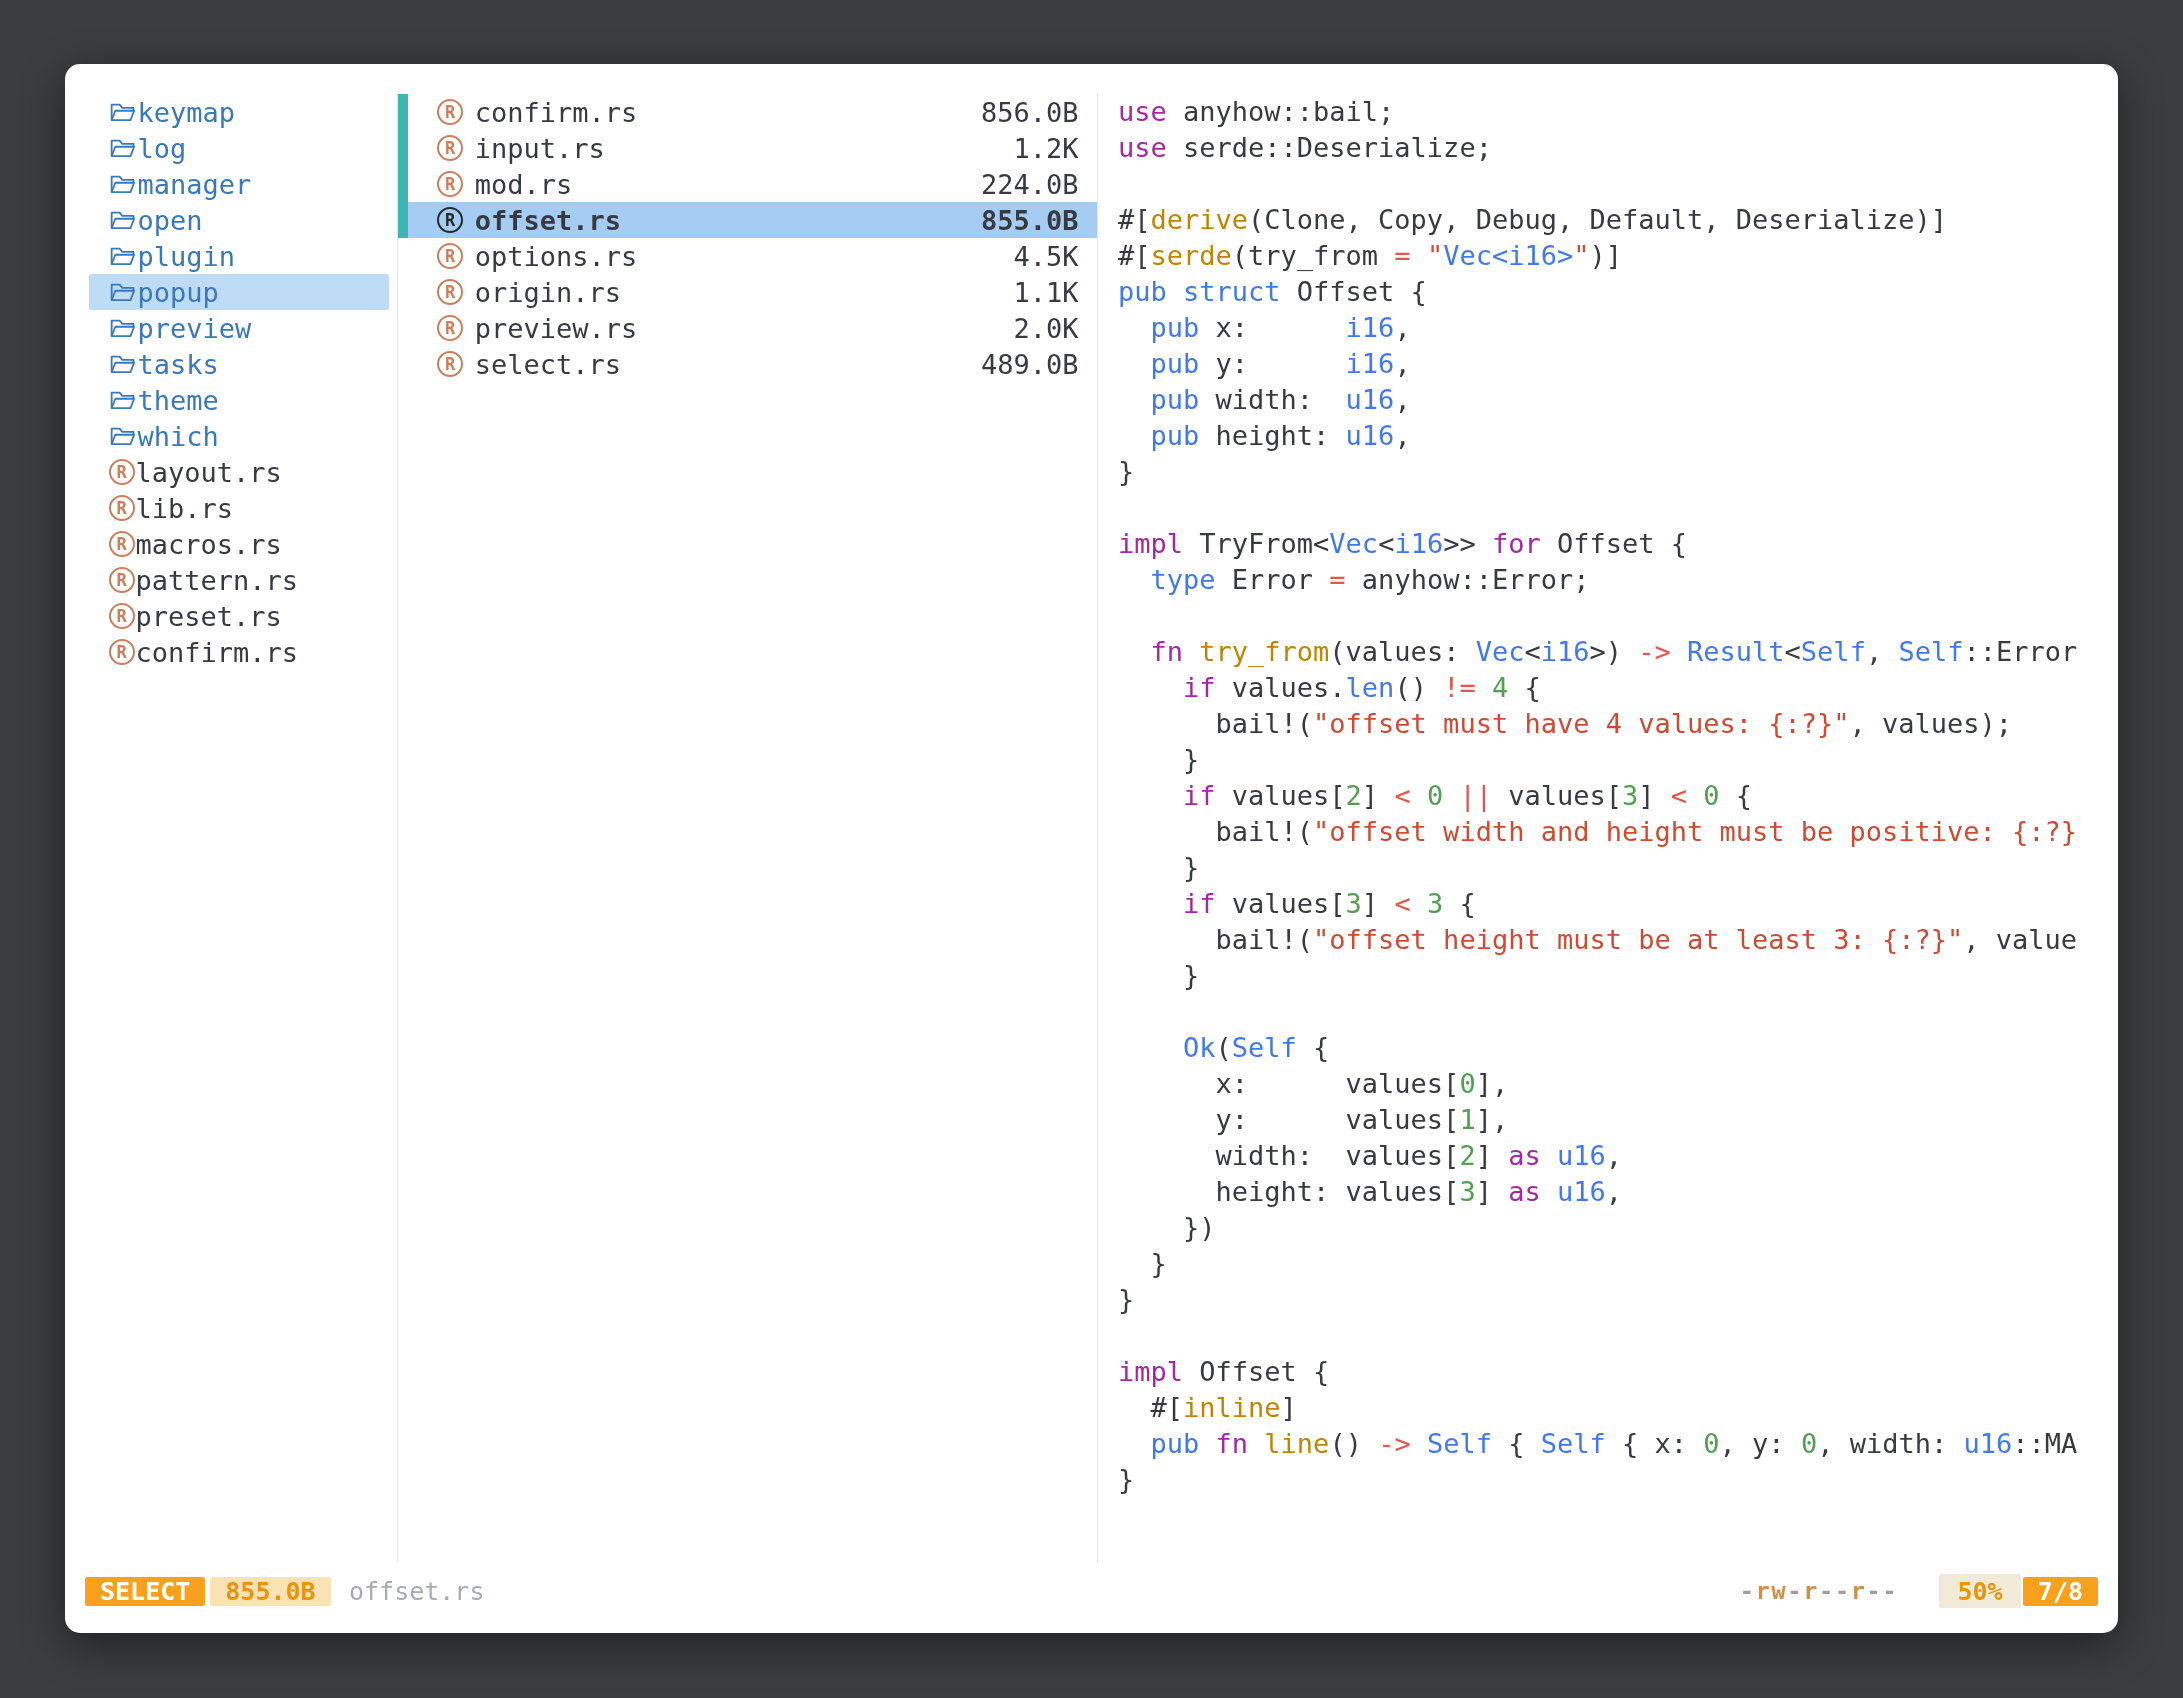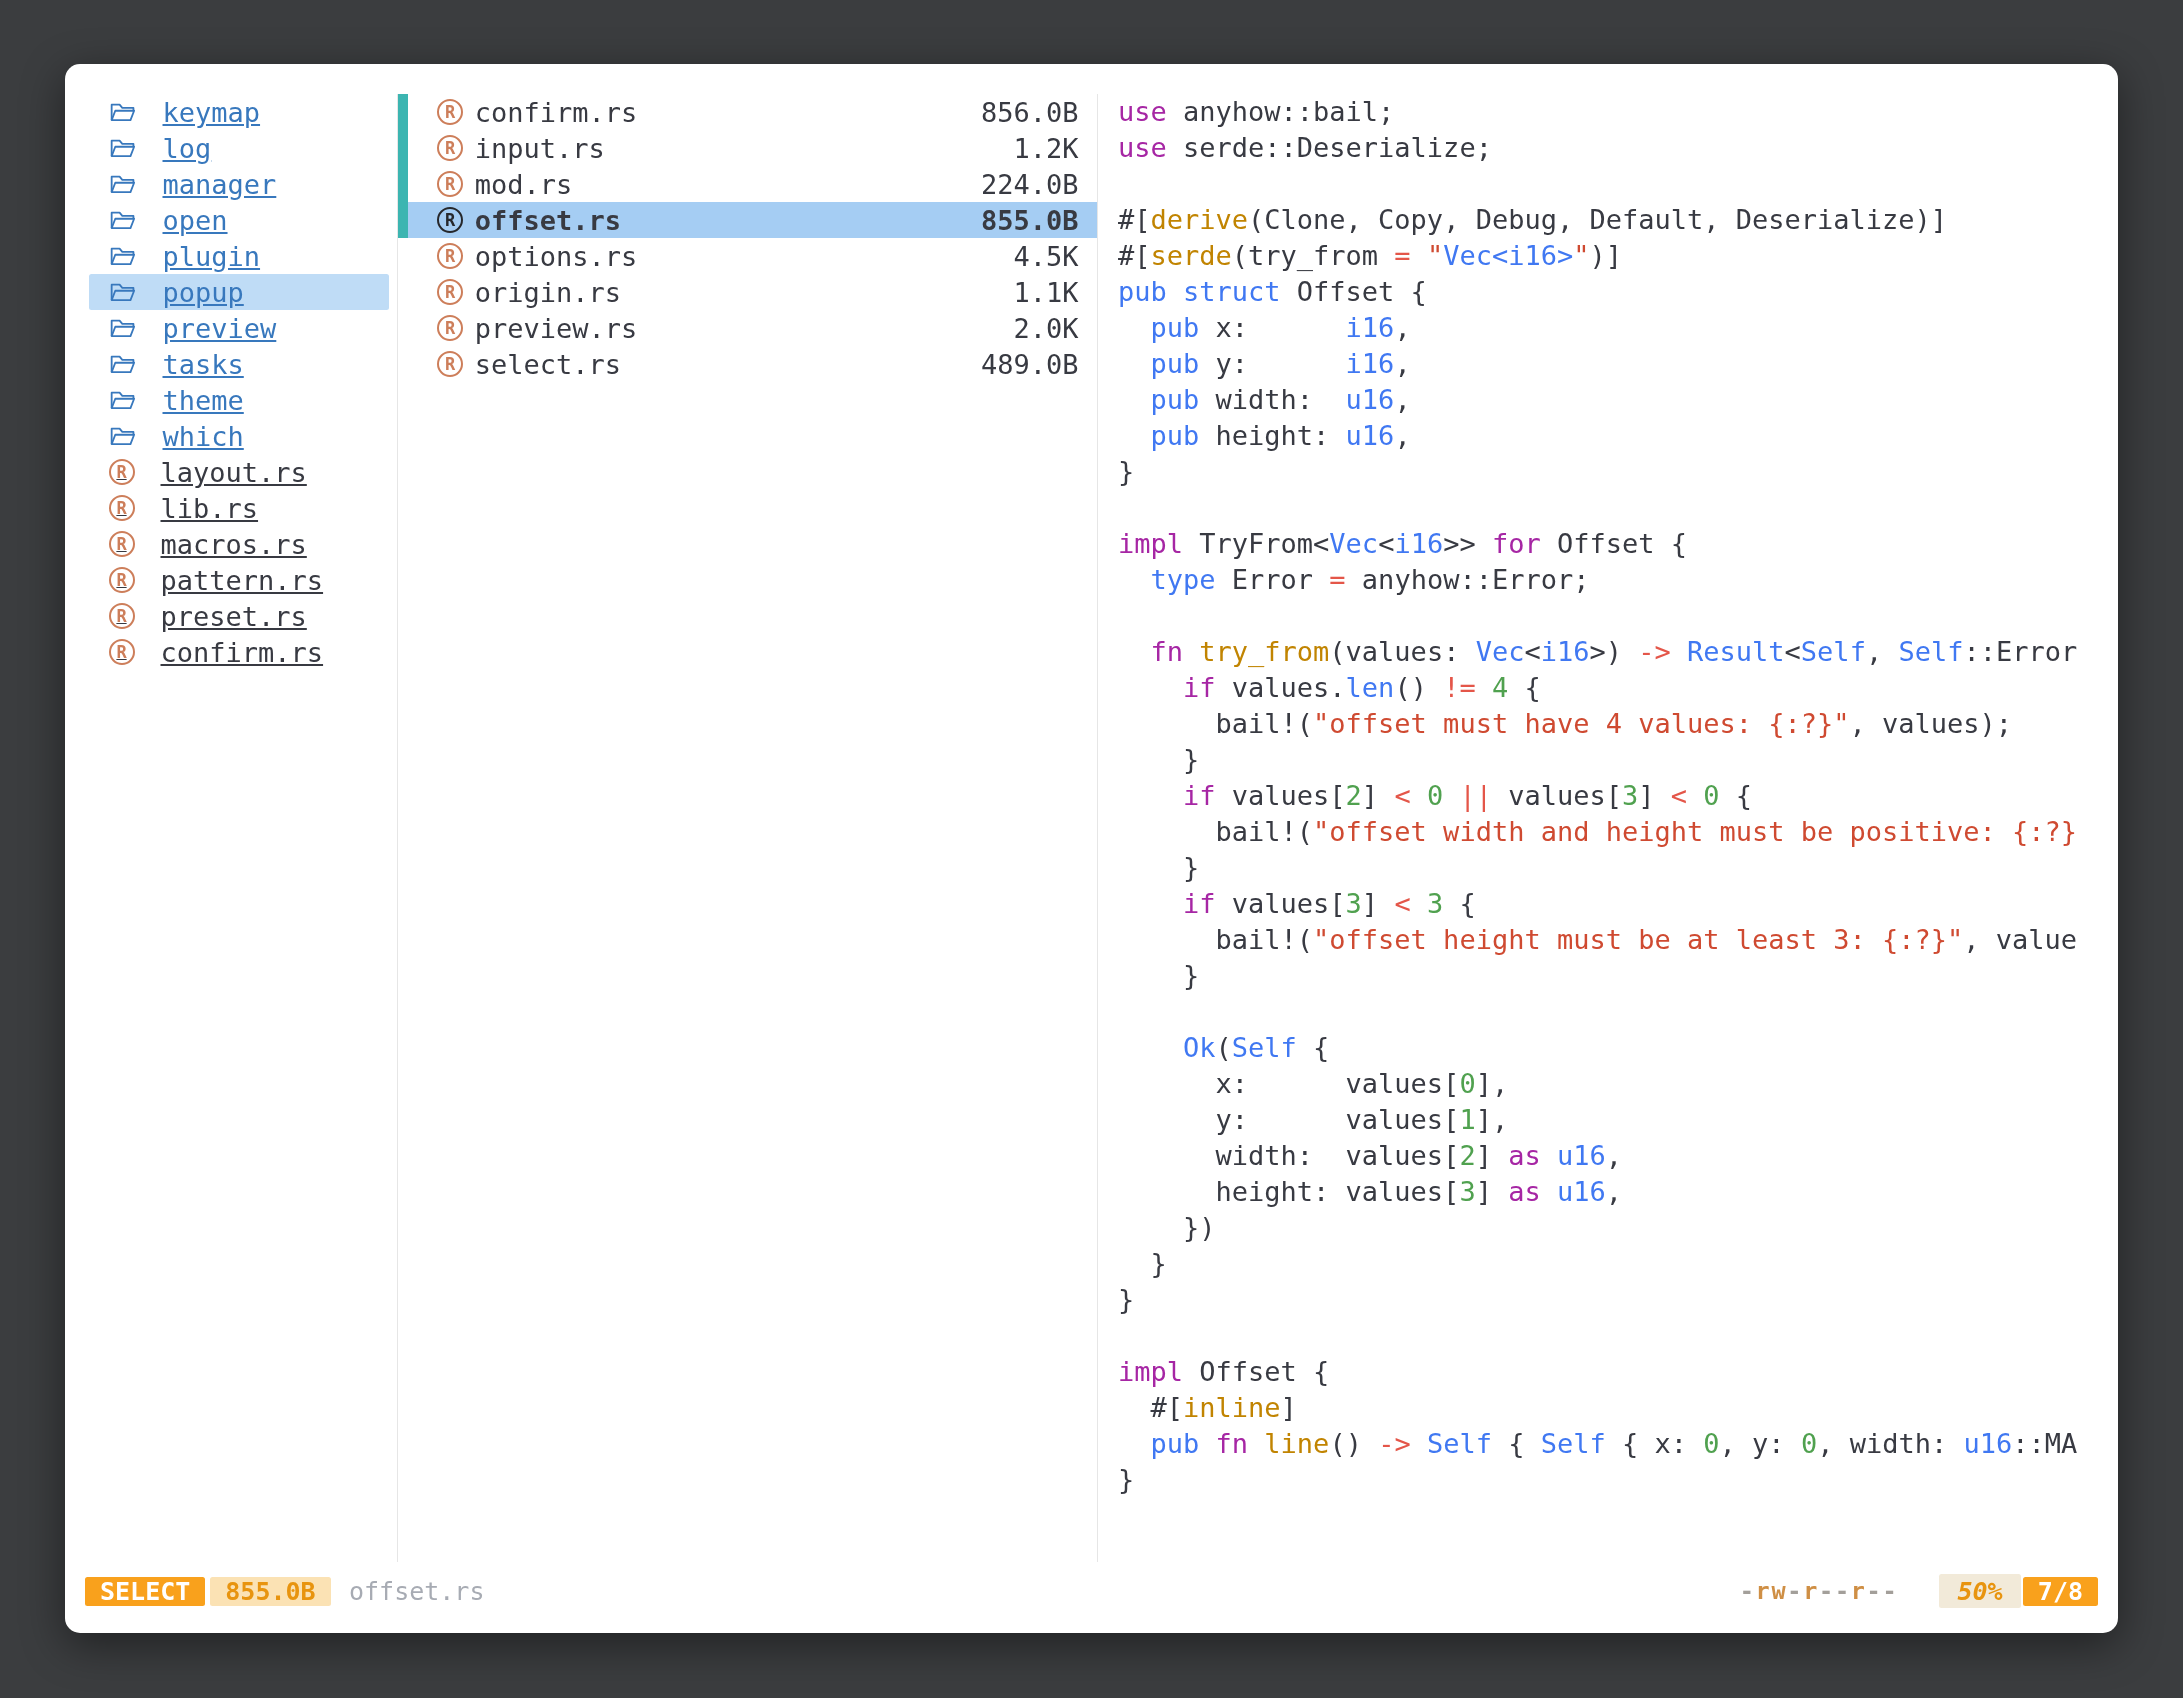--- a/index.html
+++ b/index.html
@@ -13,42 +13,42 @@
   body{font-family:"DejaVu Sans Mono",monospace;background:var(--desktop);}
   .screen{position:relative;width:2183px;height:1698px;background:var(--desktop);overflow:hidden;}
   .window{position:absolute;left:65px;top:64px;right:65px;bottom:65px;background:var(--win);
     border-radius:15px;box-shadow:0 11.7px 44px rgba(0,0,0,.45);display:flex;flex-direction:column;overflow:hidden;}
   .panes{flex:1;display:flex;margin-top:30px;min-height:0;}
   .pane{overflow:hidden;}
   .pane-left{width:332px;}
   .pane-mid{width:701px;border-left:1.7px solid var(--divider);border-right:1.7px solid var(--divider);position:relative;}
   .pane-right{flex:1;padding-left:20px;}
   .row{display:flex;align-items:center;height:var(--rowh);font-size:27px;color:var(--text);}
-  .left-row{margin:0 8.4px 0 23.5px;padding:0 6.7px 0 20px;gap:26px;border-radius:2.5px;text-decoration:underline;}
+  .left-row{margin:0 8.4px 0 23.5px;padding:0 6.7px 0 20px;gap:1px;border-radius:2.5px;}
   .left-row.dir{color:var(--blue);}
   .left-row .ricon{color:var(--rust);}
   .sel-left{background:var(--selL);}
   .mid-row{padding:0 18.5px 0 39px;gap:11.7px;}
   .mid-row .ricon{color:var(--rust);}
   .mid-row .size{margin-left:auto;}
   .sel-mid{background:var(--selM);font-weight:bold;}
   .sel-mid .ricon{color:#26282c;}
   .scroll-strip{position:absolute;left:0;top:0;width:10px;height:calc(var(--rowh)*4);background:var(--teal);}
   .ricon{flex:0 0 auto;width:26px;height:26px;border:2.5px solid currentColor;border-radius:50%;
     display:inline-flex;align-items:center;justify-content:center;font-size:17px;font-weight:bold;}
   .ficon{flex:0 0 auto;display:inline-flex;}
   .code{font-size:27px;line-height:var(--rowh);white-space:pre;color:var(--text);}
   .code-line{height:var(--rowh);}
   .statusbar{display:flex;align-items:center;justify-content:space-between;padding:11.7px 20px 25px 20px;font-size:25px;}
   .status-left{display:flex;align-items:center;gap:5px;}
   .status-right{display:flex;align-items:center;gap:1.7px;}
   .badge{padding:0 15px;font-weight:bold;border-radius:2.5px;}
   .badge-solid{background:var(--accent);color:#ffffff;}
   .badge-chip{background:var(--chip);color:var(--chiptext);}
-  .badge-chip2{background:var(--chip2);color:var(--chiptext);padding:2.5px 18.5px;font-style:italic;}
+  .badge-chip2{background:var(--chip2);color:var(--chiptext);padding:2.5px 18.5px;}
   .status-filename{color:var(--muted);margin-left:13.4px;}
   .perms{margin-right:39px;letter-spacing:1.7px;font-weight:bold;font-size:23.5px;}
 </style>
 </head>
 <body>
 
 <div class="screen">
   <div class="window">
     <div class="panes">
       <div class="pane pane-left">

